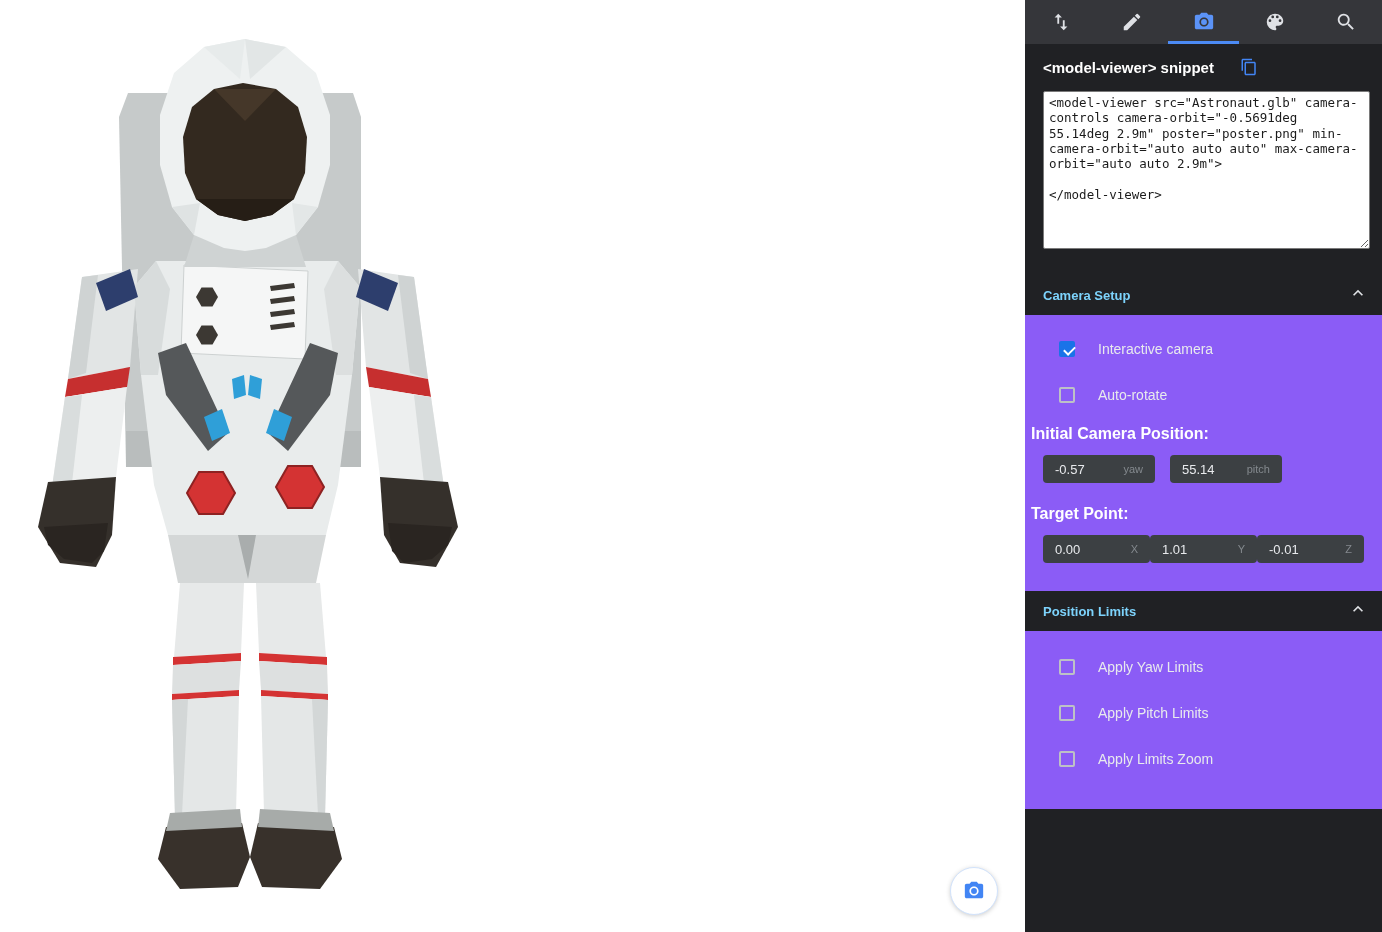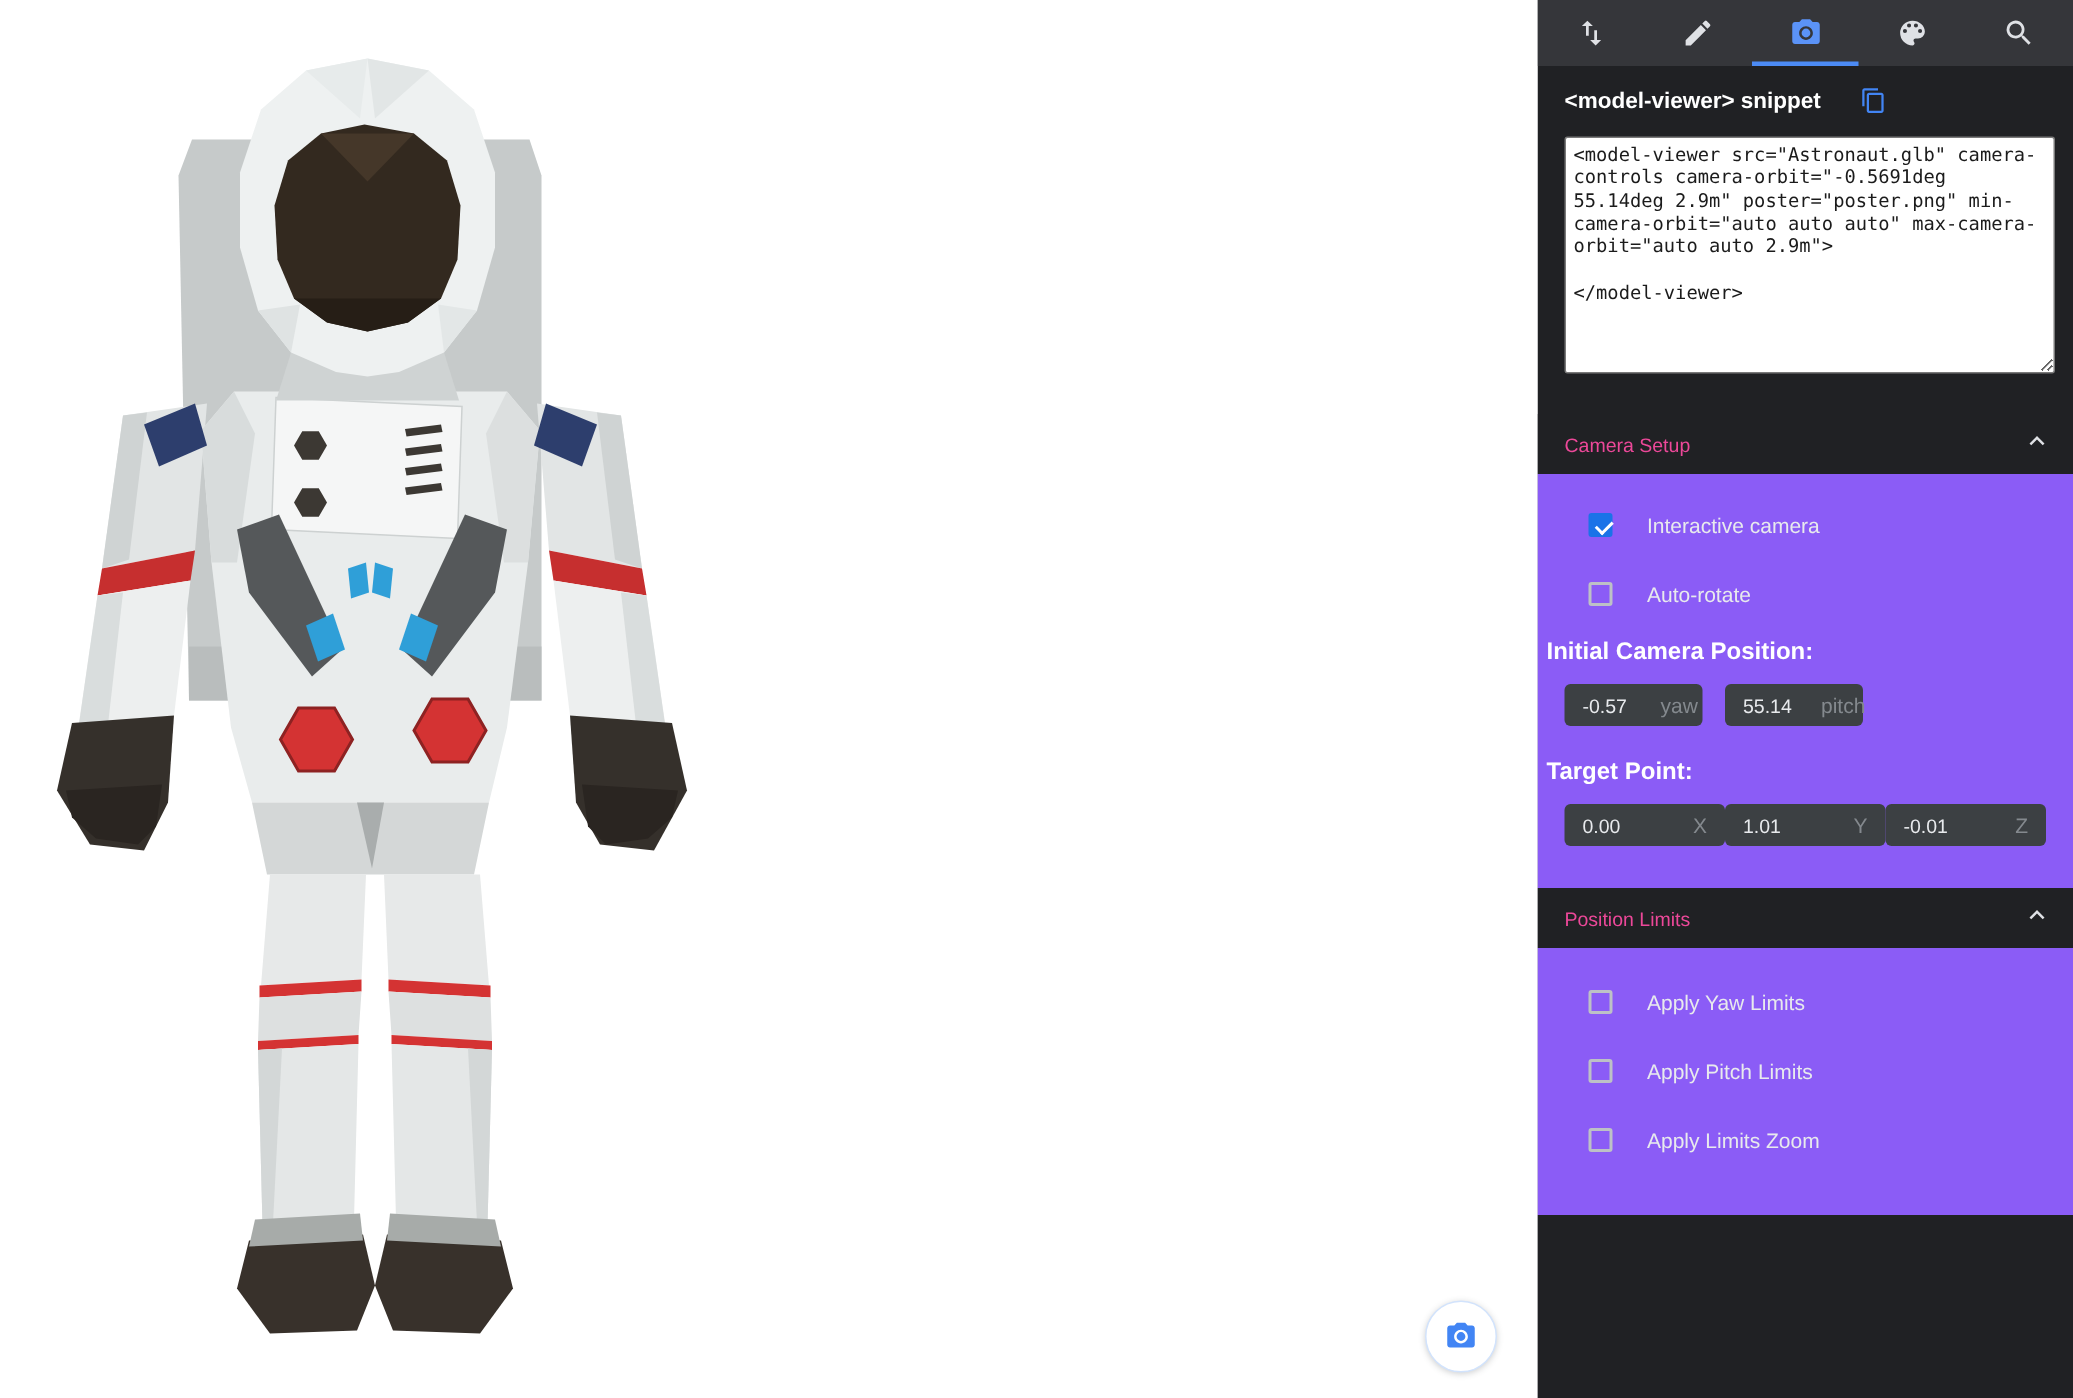--- a/index.html
+++ b/index.html
@@ -33,47 +33,47 @@
   .code-area {
     width:327px; height:158px; background:#fff; color:#1b1b1b;
     font-family:"DejaVu Sans Mono", monospace; font-size:12.5px; line-height:1.22;
     border:1px solid #7a7a7a; border-radius:2px; padding:3px 5px; resize:vertical;
   }
 
   .section-header {
     height:40px; flex:none; display:flex; align-items:center; justify-content:space-between;
     padding:0 14px 0 18px; background:#202124; cursor:pointer;
   }
-  .section-title { font-size:13px; font-weight:normal; color:#ec4899; }
+  .section-title { font-size:13px; font-weight:bold; color:#7dd3fc; }
   .chevron svg { fill:#dfe1e5; }
 
   .section-body { background:#8b5cf6; flex:none; }
   .body-camera { padding:26px 0 28px; }
   .body-limits { padding:28px 0 12px; }
 
   .check-row { display:flex; align-items:center; gap:23px; padding-left:34px; margin-bottom:30px; }
   .check-row.tight { margin-bottom:22px; }
   .check-label { font-size:14px; color:#e8eaed; }
   .checkbox { width:16px; height:16px; flex:none; border:2px solid #bdc1c6; border-radius:2px; position:relative; cursor:pointer; background:transparent; }
   .checkbox.checked { background:#1a73e8; border-color:#1a73e8; }
   .checkbox.checked::after {
     content:""; position:absolute; left:4.5px; top:0.5px; width:5px; height:9px;
     border:solid #fff; border-width:0 2px 2px 0; transform:rotate(45deg);
   }
 
   .field-label { font-size:16px; font-weight:bold; color:#fff; padding-left:6px; margin-bottom:12px; }
   .pos-row { display:flex; gap:15px; padding:0 18px; margin-bottom:22px; }
   .num-field {
     display:flex; align-items:center; justify-content:space-between;
-    width:92px; height:28px; background:#3c4043; border-radius:4px; padding:0 12px;
+    width:112px; height:28px; background:#3c4043; border-radius:4px; padding:0 12px;
   }
   .target-row { display:flex; padding:0 18px; }
   .target-row .num-field { flex:1; width:auto; }
   .num-input { background:transparent; border:none; outline:none; color:#e8eaed; font-size:13px; width:52px; font-family:"Liberation Sans", sans-serif; }
-  .num-suffix { font-size:14px; color:#84898e; }
+  .num-suffix { font-size:11px; color:#84898e; }
 
   .save-row { display:flex; align-items:center; padding:0 18px; margin-bottom:20px; }
   .save-btn {
     display:flex; align-items:center; gap:10px; height:34px; padding:0 16px;
     background:#1a73e8; color:#fff; border:none; border-radius:4px; cursor:pointer;
     font-family:"Liberation Sans", sans-serif; font-size:13px; font-weight:500; letter-spacing:0.8px;
   }
   .save-btn svg { fill:#fff; }
   .icon-btn { margin-left:auto; margin-right:4px; background:none; border:none; cursor:pointer; display:flex; padding:0; }
   .icon-btn svg { fill:#9aa0a6; }

